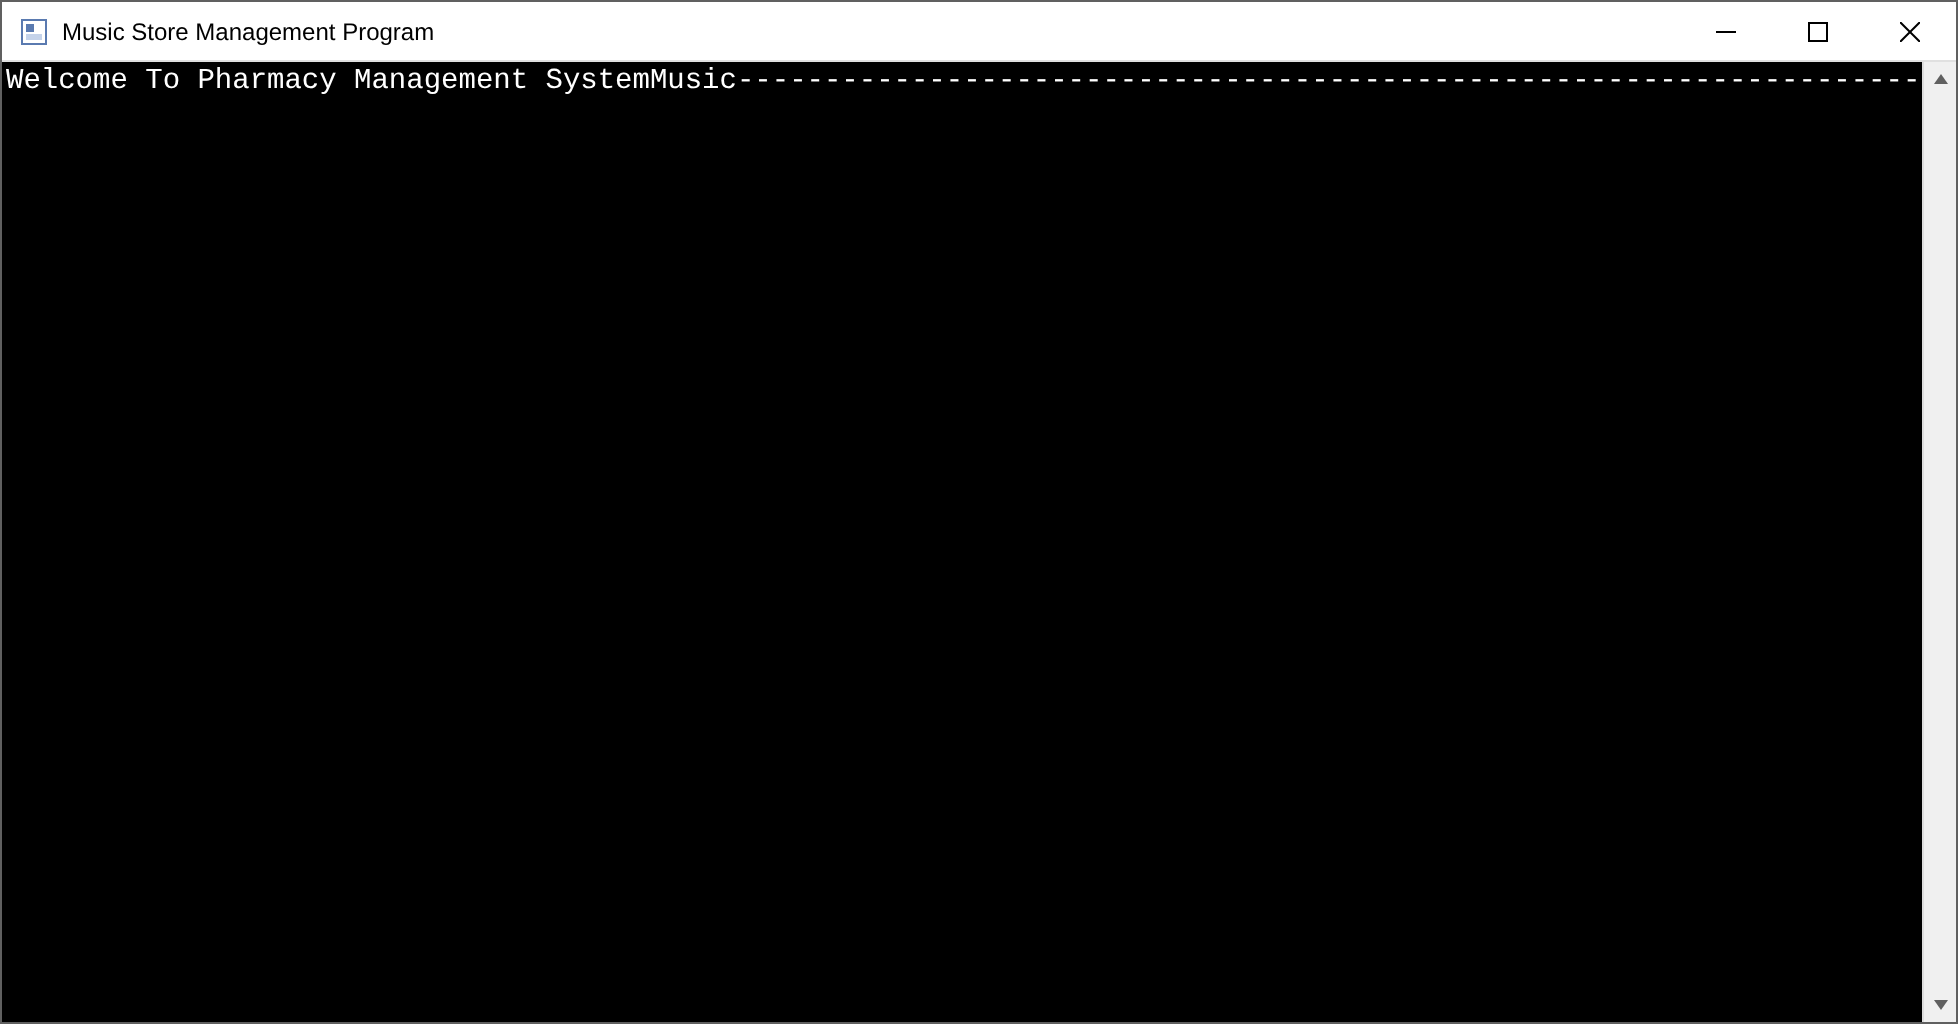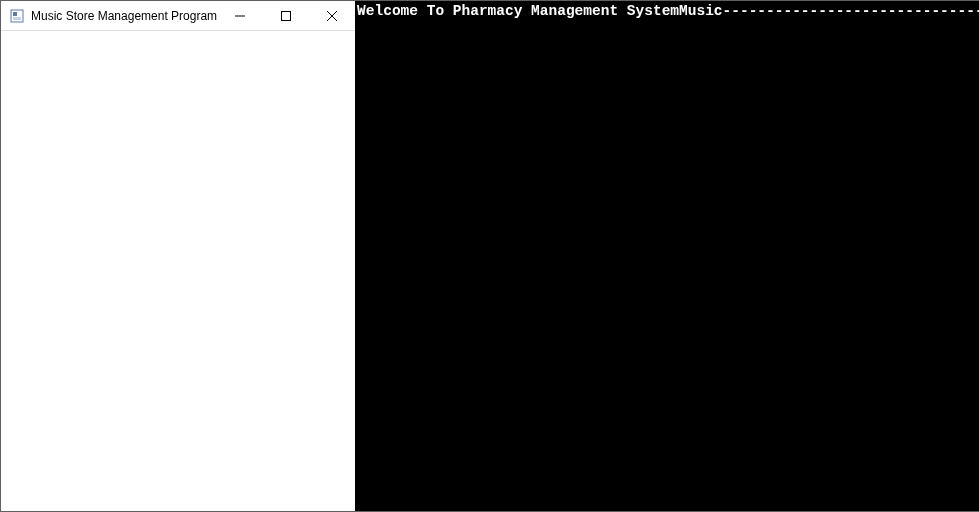--- a/index.html
+++ b/index.html
@@ -6,21 +6,21 @@
   html, body {
     margin: 0; padding: 0;
     width: 979px; height: 512px;
     overflow: hidden;
     font-family: "Segoe UI", Tahoma, sans-serif;
     background: #fff;
   }
   .window {
     width: 979px; height: 512px;
     border: 1px solid #606060;
-    display: flex; flex-direction: row;
+    display: flex; flex-direction: column;
     background: #fff;
   }
   .titlebar {
     height: 30px;
     display: flex; align-items: center;
     background: #ffffff;
     border-bottom: 1px solid #e0e0e0;
     flex: 0 0 auto;
   }
   .titlebar .app-icon {
@@ -64,21 +64,21 @@
     border-left: 1px solid #ddd;
     flex: 0 0 auto;
   }
   .sb-btn {
     height: 17px;
     display: flex; align-items: center; justify-content: center;
     background: #f0f0f0;
   }
   .sb-track { flex: 1 1 auto; background: #f0f0f0; }
   .console span { display: inline; }
-  .row { display: block; height: 16px; font-weight: bold; }
+  .row { display: block; height: 16px; }
 </style>
 </head>
 <body>
 
 <div class="window">
   <div class="titlebar">
     <span class="app-icon">
       <svg width="14" height="14" viewBox="0 0 14 14">
         <rect x="1" y="1" width="12" height="12" fill="none" stroke="#5a7ab0" stroke-width="1"></rect>
         <rect x="3" y="3" width="4" height="4" fill="#5a7ab0"></rect>

